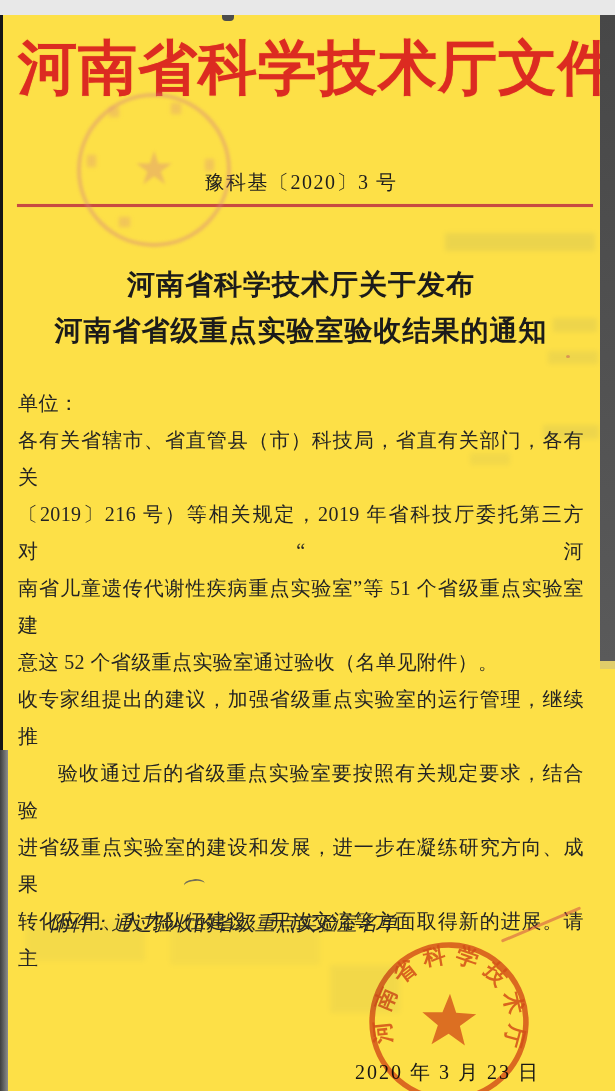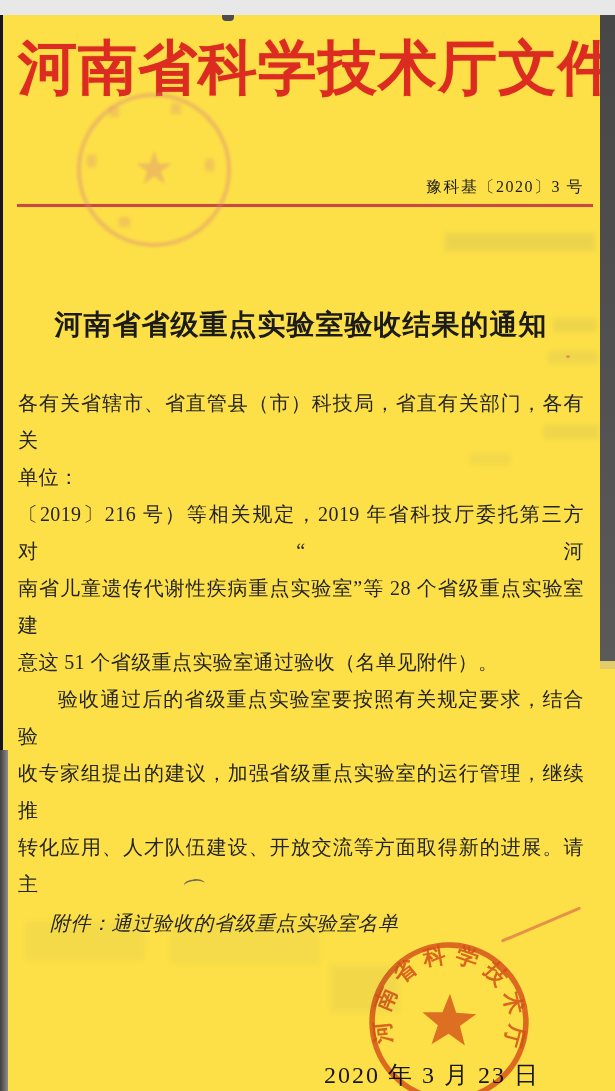--- a/index.html
+++ b/index.html
@@ -9,34 +9,34 @@
     font-family:"Liberation Serif","DejaVu Serif",serif;
     color:#262626;
   }
   .content{position:absolute; left:18px; width:566px;}
 
   .header-title{
     top:14px; text-align:center; font-size:59px; font-weight:bold;
     color:#dc2b21; letter-spacing:1px; white-space:nowrap;
     text-shadow:0 0 1px rgba(220,43,33,.55);
   }
-  .doc-number{ top:162px; text-align:right; font-size:16px; letter-spacing:1.5px; color:#1d1d1d;}
+  .doc-number{ top:154px; text-align:center; font-size:20px; letter-spacing:1.5px; color:#1d1d1d;}
   .red-rule{ position:absolute; left:17px; top:189px; width:576px; height:3px;
     background:#c84a41; box-shadow:0 0 1px #d98079;}
   .main-title{ text-align:center; font-weight:bold; color:#1b1b1b; font-size:28px;
     letter-spacing:1px; white-space:nowrap;}
-  .t1{top:251px;} .t2{top:291px;}
+  .t1{top:251px;} .t2{top:297px;}
 
   .body-block{ top:370px; font-size:20px; line-height:37px; color:#242424;}
   .bl{ width:566px; letter-spacing:.4px;}
   .j{ text-align:justify; text-align-last:justify;}
   .ind{ text-indent:40px;}
 
   .attachment{ top:895px; font-size:20px; letter-spacing:.5px; padding-left:32px;font-style:italic;}
-  .date-line{ top:1044px; font-size:24px; text-align:right; padding-right:44px;
+  .date-line{ top:1044px; font-size:20px; text-align:right; padding-right:44px;
     box-sizing:border-box; letter-spacing:2px; color:#161616;}
 
   
   .seal{ position:absolute; left:364px; top:922px; width:170px; height:170px;
     mix-blend-mode:multiply; opacity:.88; transform:rotate(2deg); z-index:6;}
   
   .red-stroke{ position:absolute; left:498px; top:908px; width:86px; height:3px;
     background:rgba(210,80,70,.55); transform:rotate(-23deg); border-radius:2px; z-index:6;}
 
   
@@ -88,30 +88,32 @@
   <div class="smudge" style="left:170px; top:908px; width:150px; height:42px; opacity:.05;"></div>
   <div class="smudge" style="left:330px; top:950px; width:70px; height:48px; opacity:.07;"></div>
   <div class="red-dot"></div>
 
   <div class="content header-title">河南省科学技术厅文件</div>
 
   <div class="content doc-number">豫科基〔2020〕3 号</div>
 
   <div class="red-rule"></div>
 
+  <div class="content main-title t1">河南省科学技术厅关于发布</div>
   <div class="content main-title t2">河南省省级重点实验室验收结果的通知</div>
 
   <div class="content body-block">
+    <div class="bl">单位：</div>
     <div class="bl j">各有关省辖市、省直管县（市）科技局，省直有关部门，各有关</div>
-    <div class="bl">单位：</div>
     <div class="bl j">〔2019〕216 号）等相关规定，2019 年省科技厅委托第三方对“河</div>
-    <div class="bl j">南省儿童遗传代谢性疾病重点实验室”等 28 个省级重点实验室建</div>
-    <div class="bl">意这 51 个省级重点实验室通过验收（名单见附件）。</div>
+    <div class="bl j">南省儿童遗传代谢性疾病重点实验室”等 51 个省级重点实验室建</div>
+    <div class="bl">意这 52 个省级重点实验室通过验收（名单见附件）。</div>
+    <div class="bl j">收专家组提出的建议，加强省级重点实验室的运行管理，继续推</div>
     <div class="bl j ind">验收通过后的省级重点实验室要按照有关规定要求，结合验</div>
-    <div class="bl j">收专家组提出的建议，加强省级重点实验室的运行管理，继续推</div>
+    <div class="bl j">进省级重点实验室的建设和发展，进一步在凝练研究方向、成果</div>
     <div class="bl j">转化应用、人才队伍建设、开放交流等方面取得新的进展。请主</div>
 
   </div>
 
   <div class="squiggle"></div>
 
   <div class="content attachment">附件：通过验收的省级重点实验室名单</div>
 
   <div class="content date-line">2020 年 3 月 23 日</div>
 

